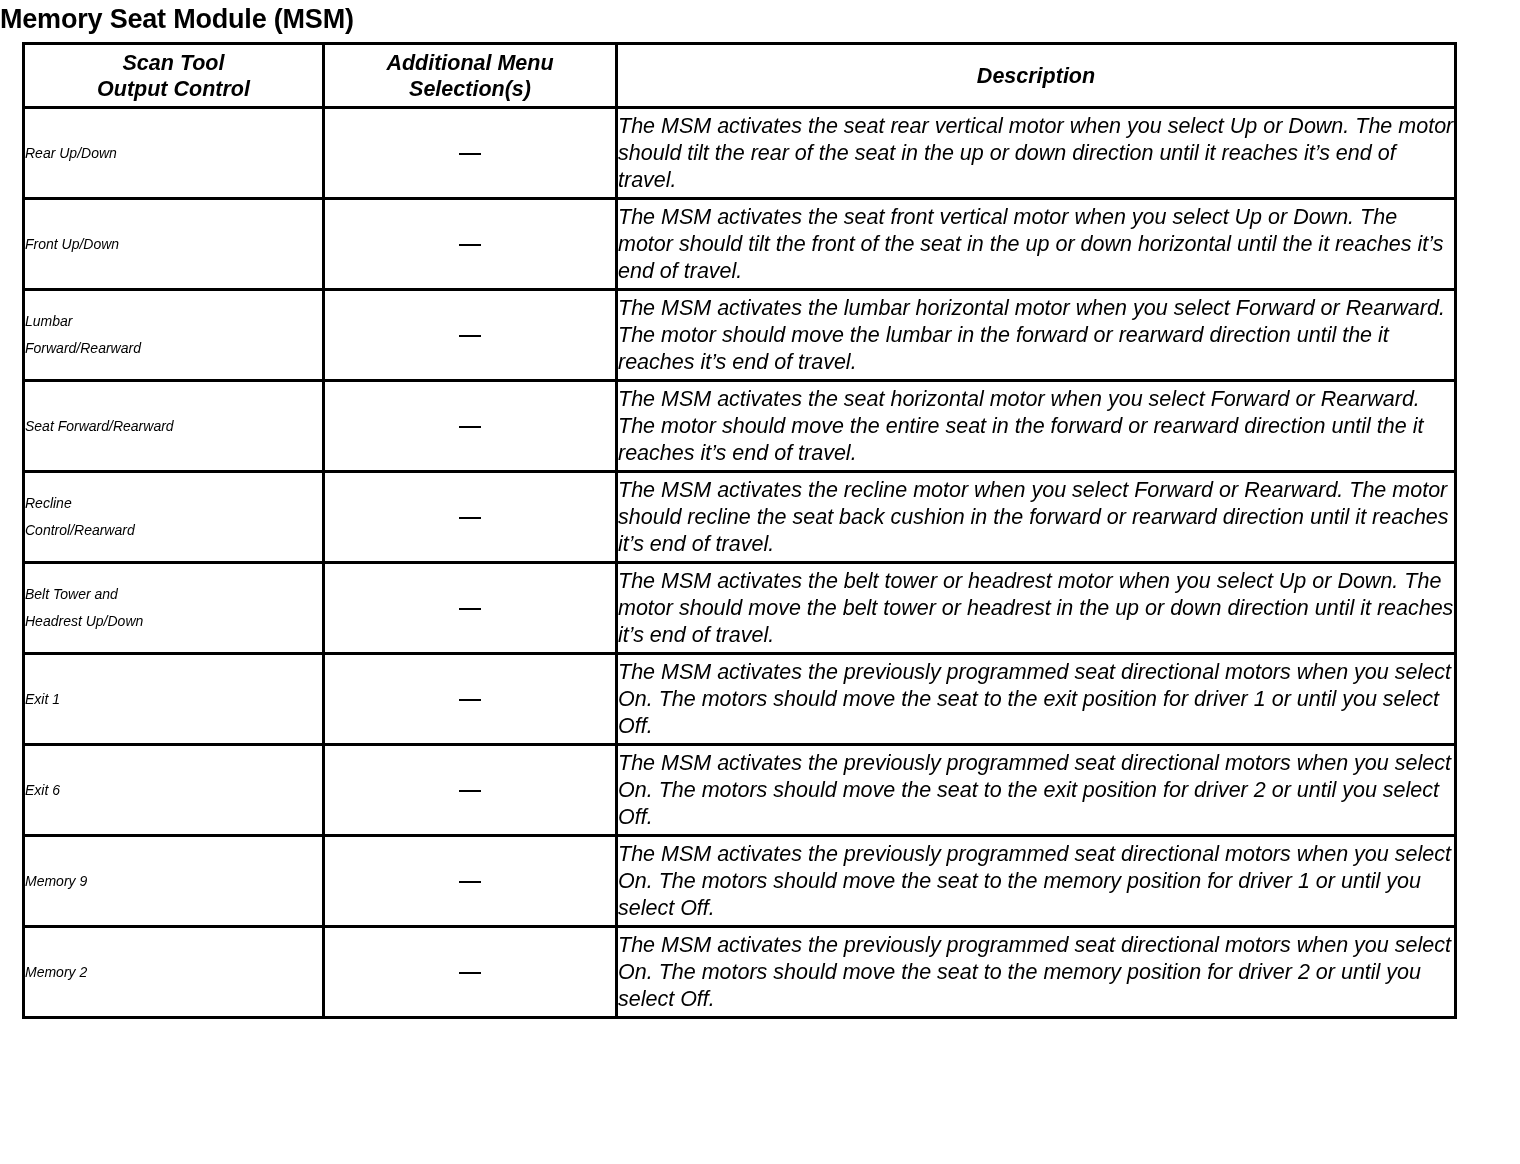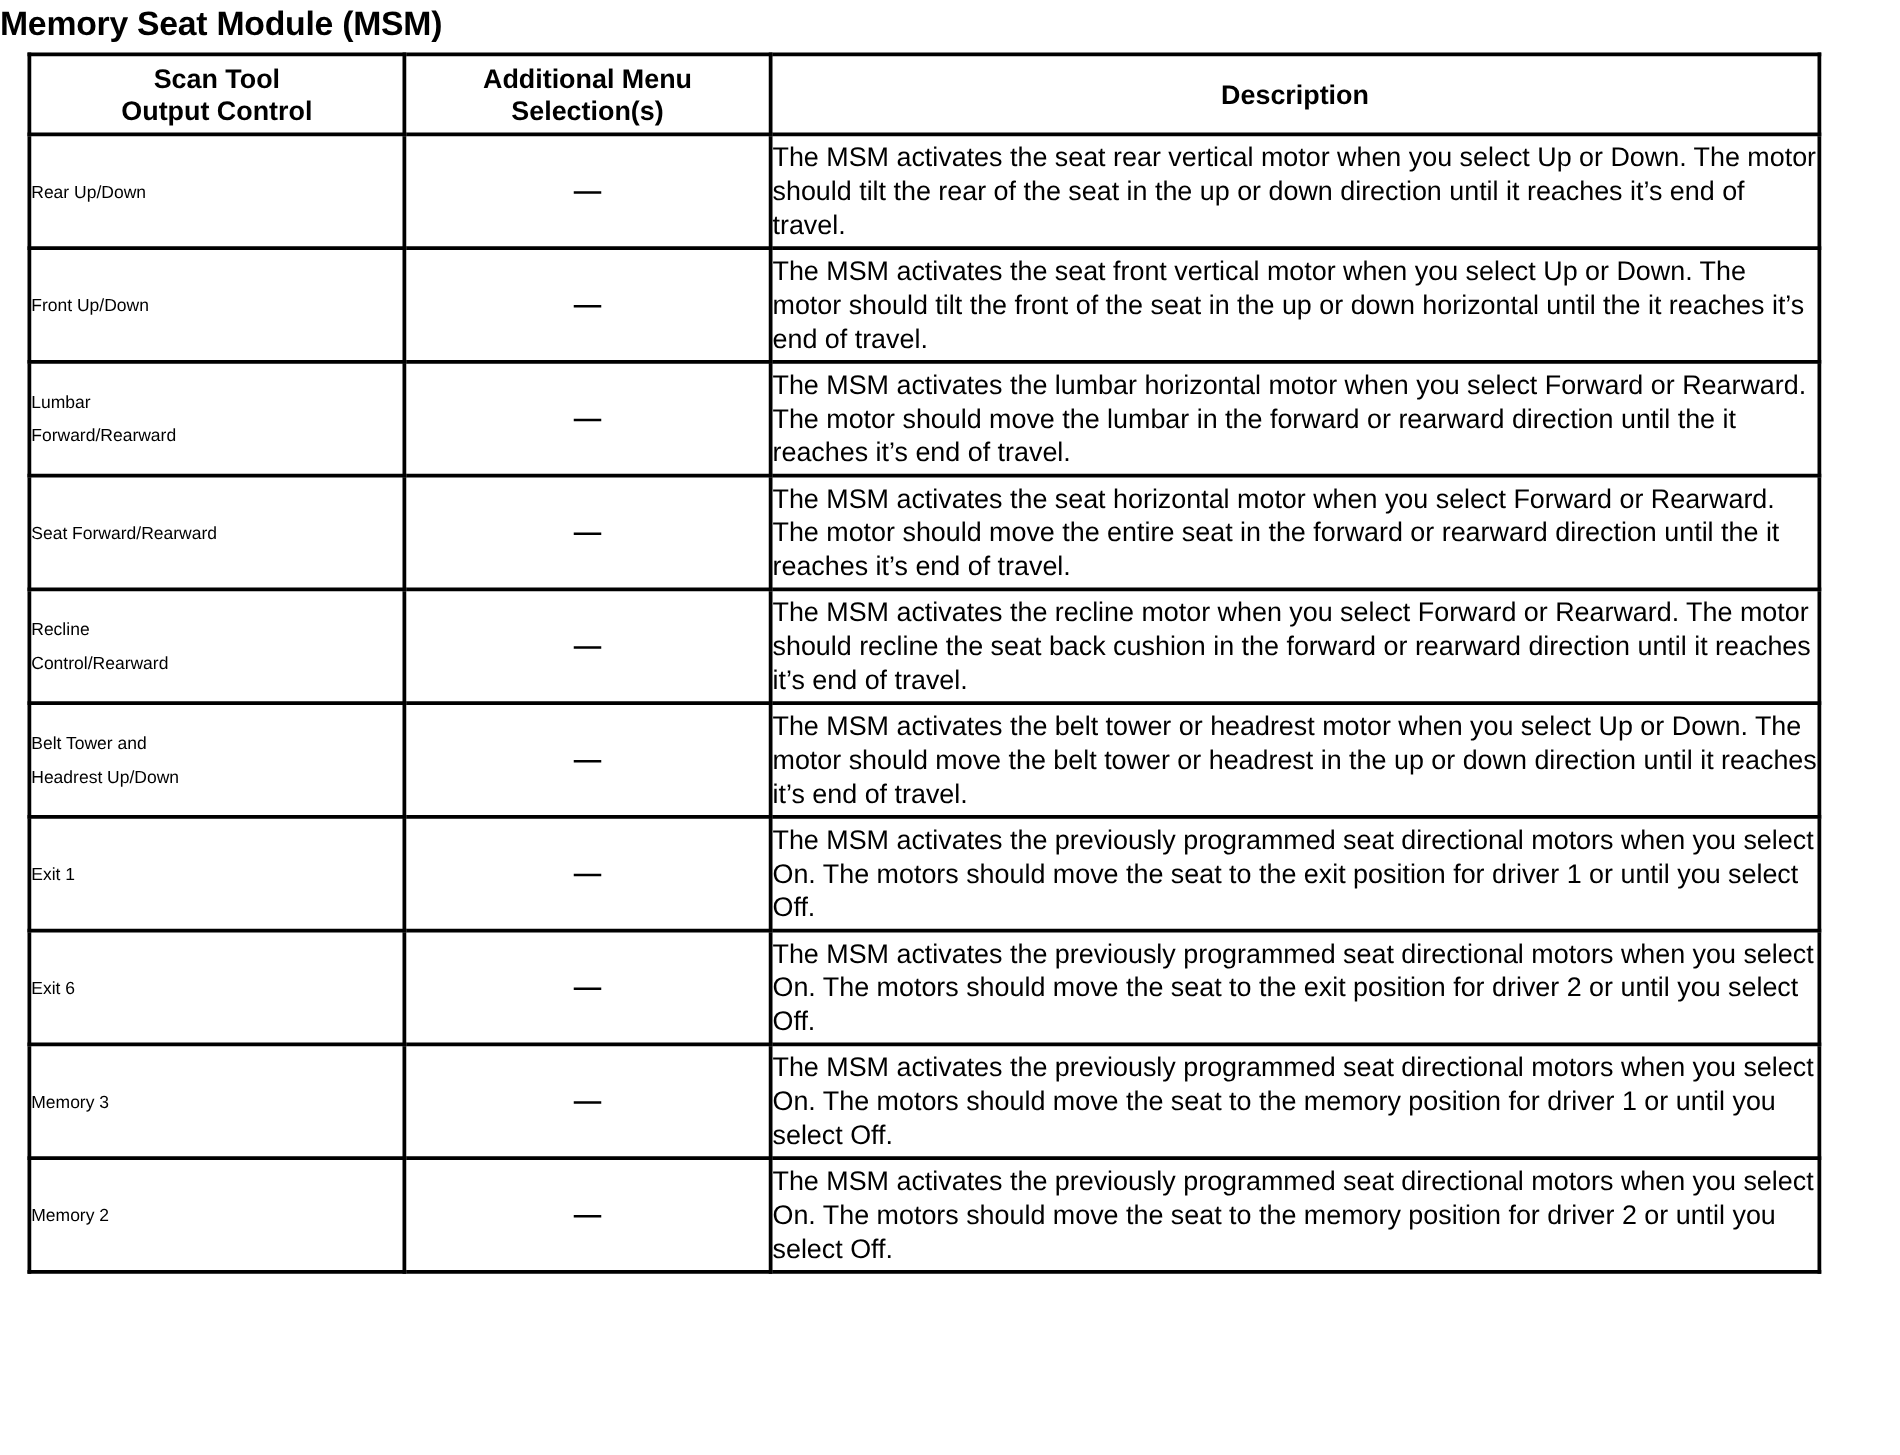--- a/index.html
+++ b/index.html
@@ -26,20 +26,21 @@
       letter-spacing: -0.2px;
     }
     table.msm {
       position: absolute;
       left: 22px;
       top: 42px;
       width: 1432px;
       border-collapse: collapse;
       table-layout: fixed;
       border: 3px solid #000;
+      font-style: italic;
     }
     table.msm td, table.msm th {
       border: 3px solid #000;
       padding: 0;
       vertical-align: middle;
     }
     col.c1 { width: 300px; }
     col.c2 { width: 293px; }
     col.c3 { width: 839px; }
     th {
@@ -137,21 +138,21 @@
       <td class="ctrl">Exit 1</td>
       <td class="sel"><span class="dash"></span></td>
       <td class="desc">The MSM activates the previously programmed seat directional motors when you select On. The motors should move the seat to the exit position for driver 1 or until you select Off.</td>
     </tr>
     <tr>
       <td class="ctrl">Exit 6</td>
       <td class="sel"><span class="dash"></span></td>
       <td class="desc">The MSM activates the previously programmed seat directional motors when you select On. The motors should move the seat to the exit position for driver 2 or until you select Off.</td>
     </tr>
     <tr>
-      <td class="ctrl">Memory 3</td>
+      <td class="ctrl">Memory 9</td>
       <td class="sel"><span class="dash"></span></td>
       <td class="desc">The MSM activates the previously programmed seat directional motors when you select On. The motors should move the seat to the memory position for driver 1 or until you select Off.</td>
     </tr>
     <tr>
       <td class="ctrl">Memory 2</td>
       <td class="sel"><span class="dash"></span></td>
       <td class="desc">The MSM activates the previously programmed seat directional motors when you select On. The motors should move the seat to the memory position for driver 2 or until you select Off.</td>
     </tr>
   </tbody>
 </table>

